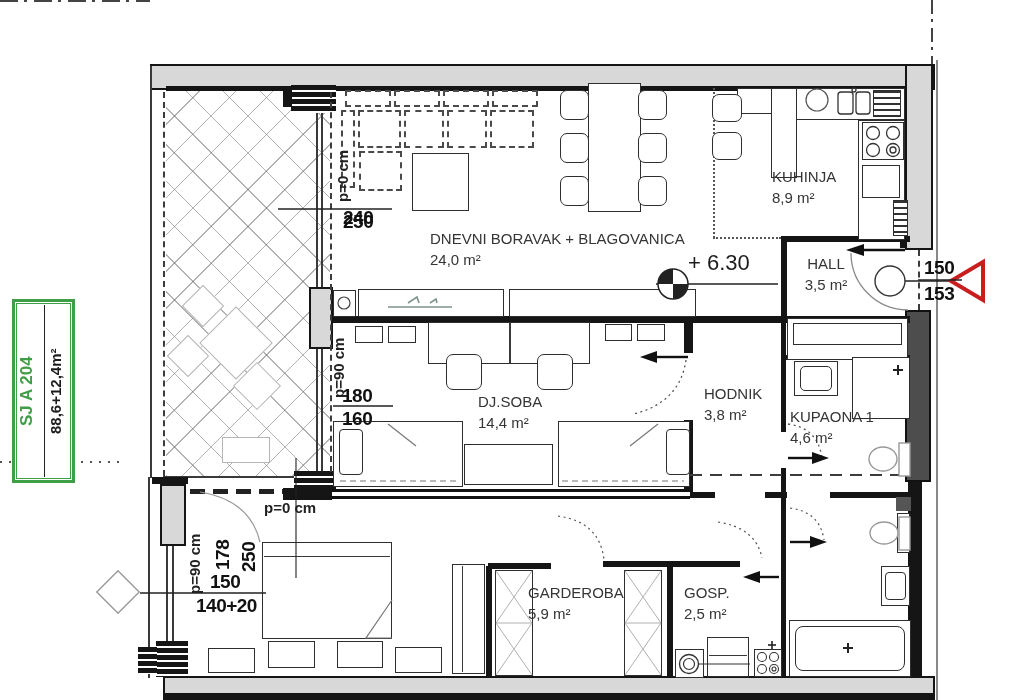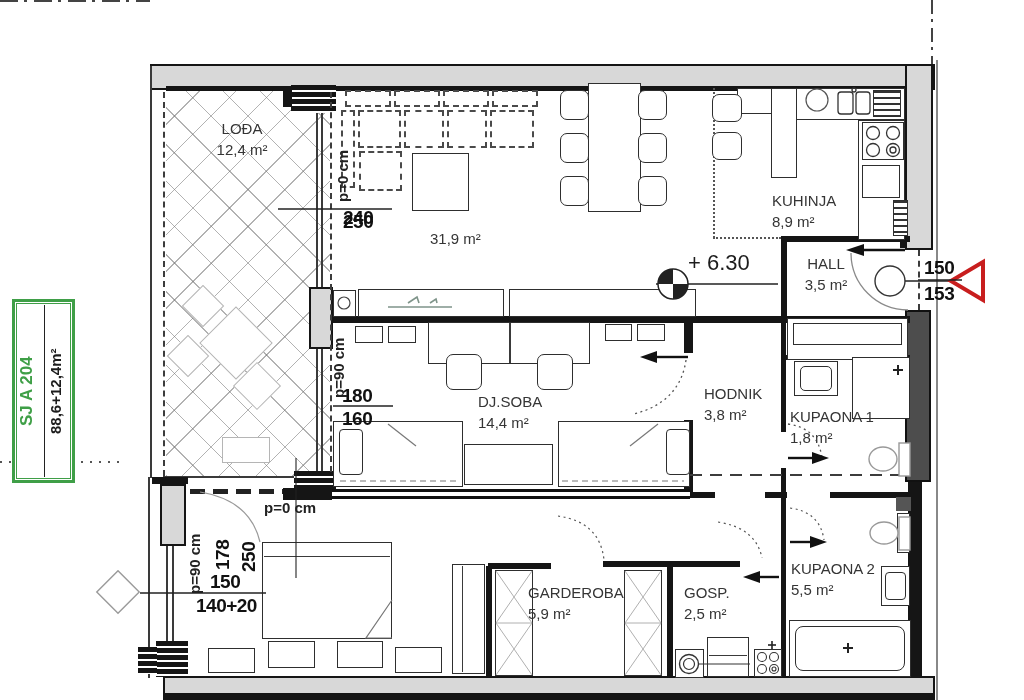--- a/index.html
+++ b/index.html
@@ -306,58 +306,51 @@
       <line x1="278" y1="209" x2="392" y2="209"></line>
       <line x1="333" y1="406" x2="393" y2="406"></line>
       <line x1="140" y1="593" x2="266" y2="593"></line>
       <line x1="918" y1="280" x2="962" y2="280"></line>
       <line x1="296" y1="458" x2="296" y2="578" stroke-width="1.1"></line>
     </g>
 
     <rect x="-15" y="-15" width="30" height="30" transform="translate(118 592) rotate(45)" fill="none" stroke="#9a9a9a" stroke-width="1.4"></rect>
   </svg>
 
-  <div class="a room" style="left:192px;top:118px;width:100px;text-align:center">
-    <div>LOĐA</div>
-    <div>12,4 m²</div>
-  </div>
   <div class="a room" style="left:430px;top:228px">
-    <div>31,9 m²</div>
-  </div>
-  <div class="a room" style="left:772px;top:190px">
+    <div>DNEVNI BORAVAK + BLAGOVANICA</div>
+    <div>24,0 m²</div>
+  </div>
+  <div class="a room" style="left:772px;top:166px">
     <div>KUHINJA</div>
     <div>8,9 m²</div>
   </div>
   <div class="a room" style="left:796px;top:253px;width:60px;text-align:center">
     <div>HALL</div>
     <div>3,5 m²</div>
   </div>
   <div class="a room" style="left:704px;top:383px">
     <div>HODNIK</div>
     <div>3,8 m²</div>
   </div>
   <div class="a room" style="left:790px;top:406px">
     <div>KUPAONA 1</div>
-    <div>1,8 m²</div>
+    <div>4,6 m²</div>
   </div>
   <div class="a room" style="left:478px;top:391px">
     <div>DJ.SOBA</div>
     <div>14,4 m²</div>
   </div>
   <div class="a room" style="left:528px;top:582px">
     <div>GARDEROBA</div>
     <div>5,9 m²</div>
   </div>
   <div class="a room" style="left:684px;top:582px">
     <div>GOSP.</div>
     <div>2,5 m²</div>
-  </div>
-  <div class="a room" style="left:791px;top:558px">
-    <div>KUPAONA 2</div>
-    <div>5,5 m²</div>
   </div>
 
   <div class="a" style="left:688px;top:250px;font-size:22px;color:#1d1d1d">+ 6.30</div>
 
   <div class="a dim" style="left:343px;top:208px">240</div>
   <div class="a dim" style="left:343px;top:212px">250</div>
   <div class="a par vtx" style="left:334px;top:126px;height:76px">p=0 cm</div>
 
   <div class="a dim" style="left:342px;top:386px">180</div>
   <div class="a dim" style="left:342px;top:409px">160</div>

